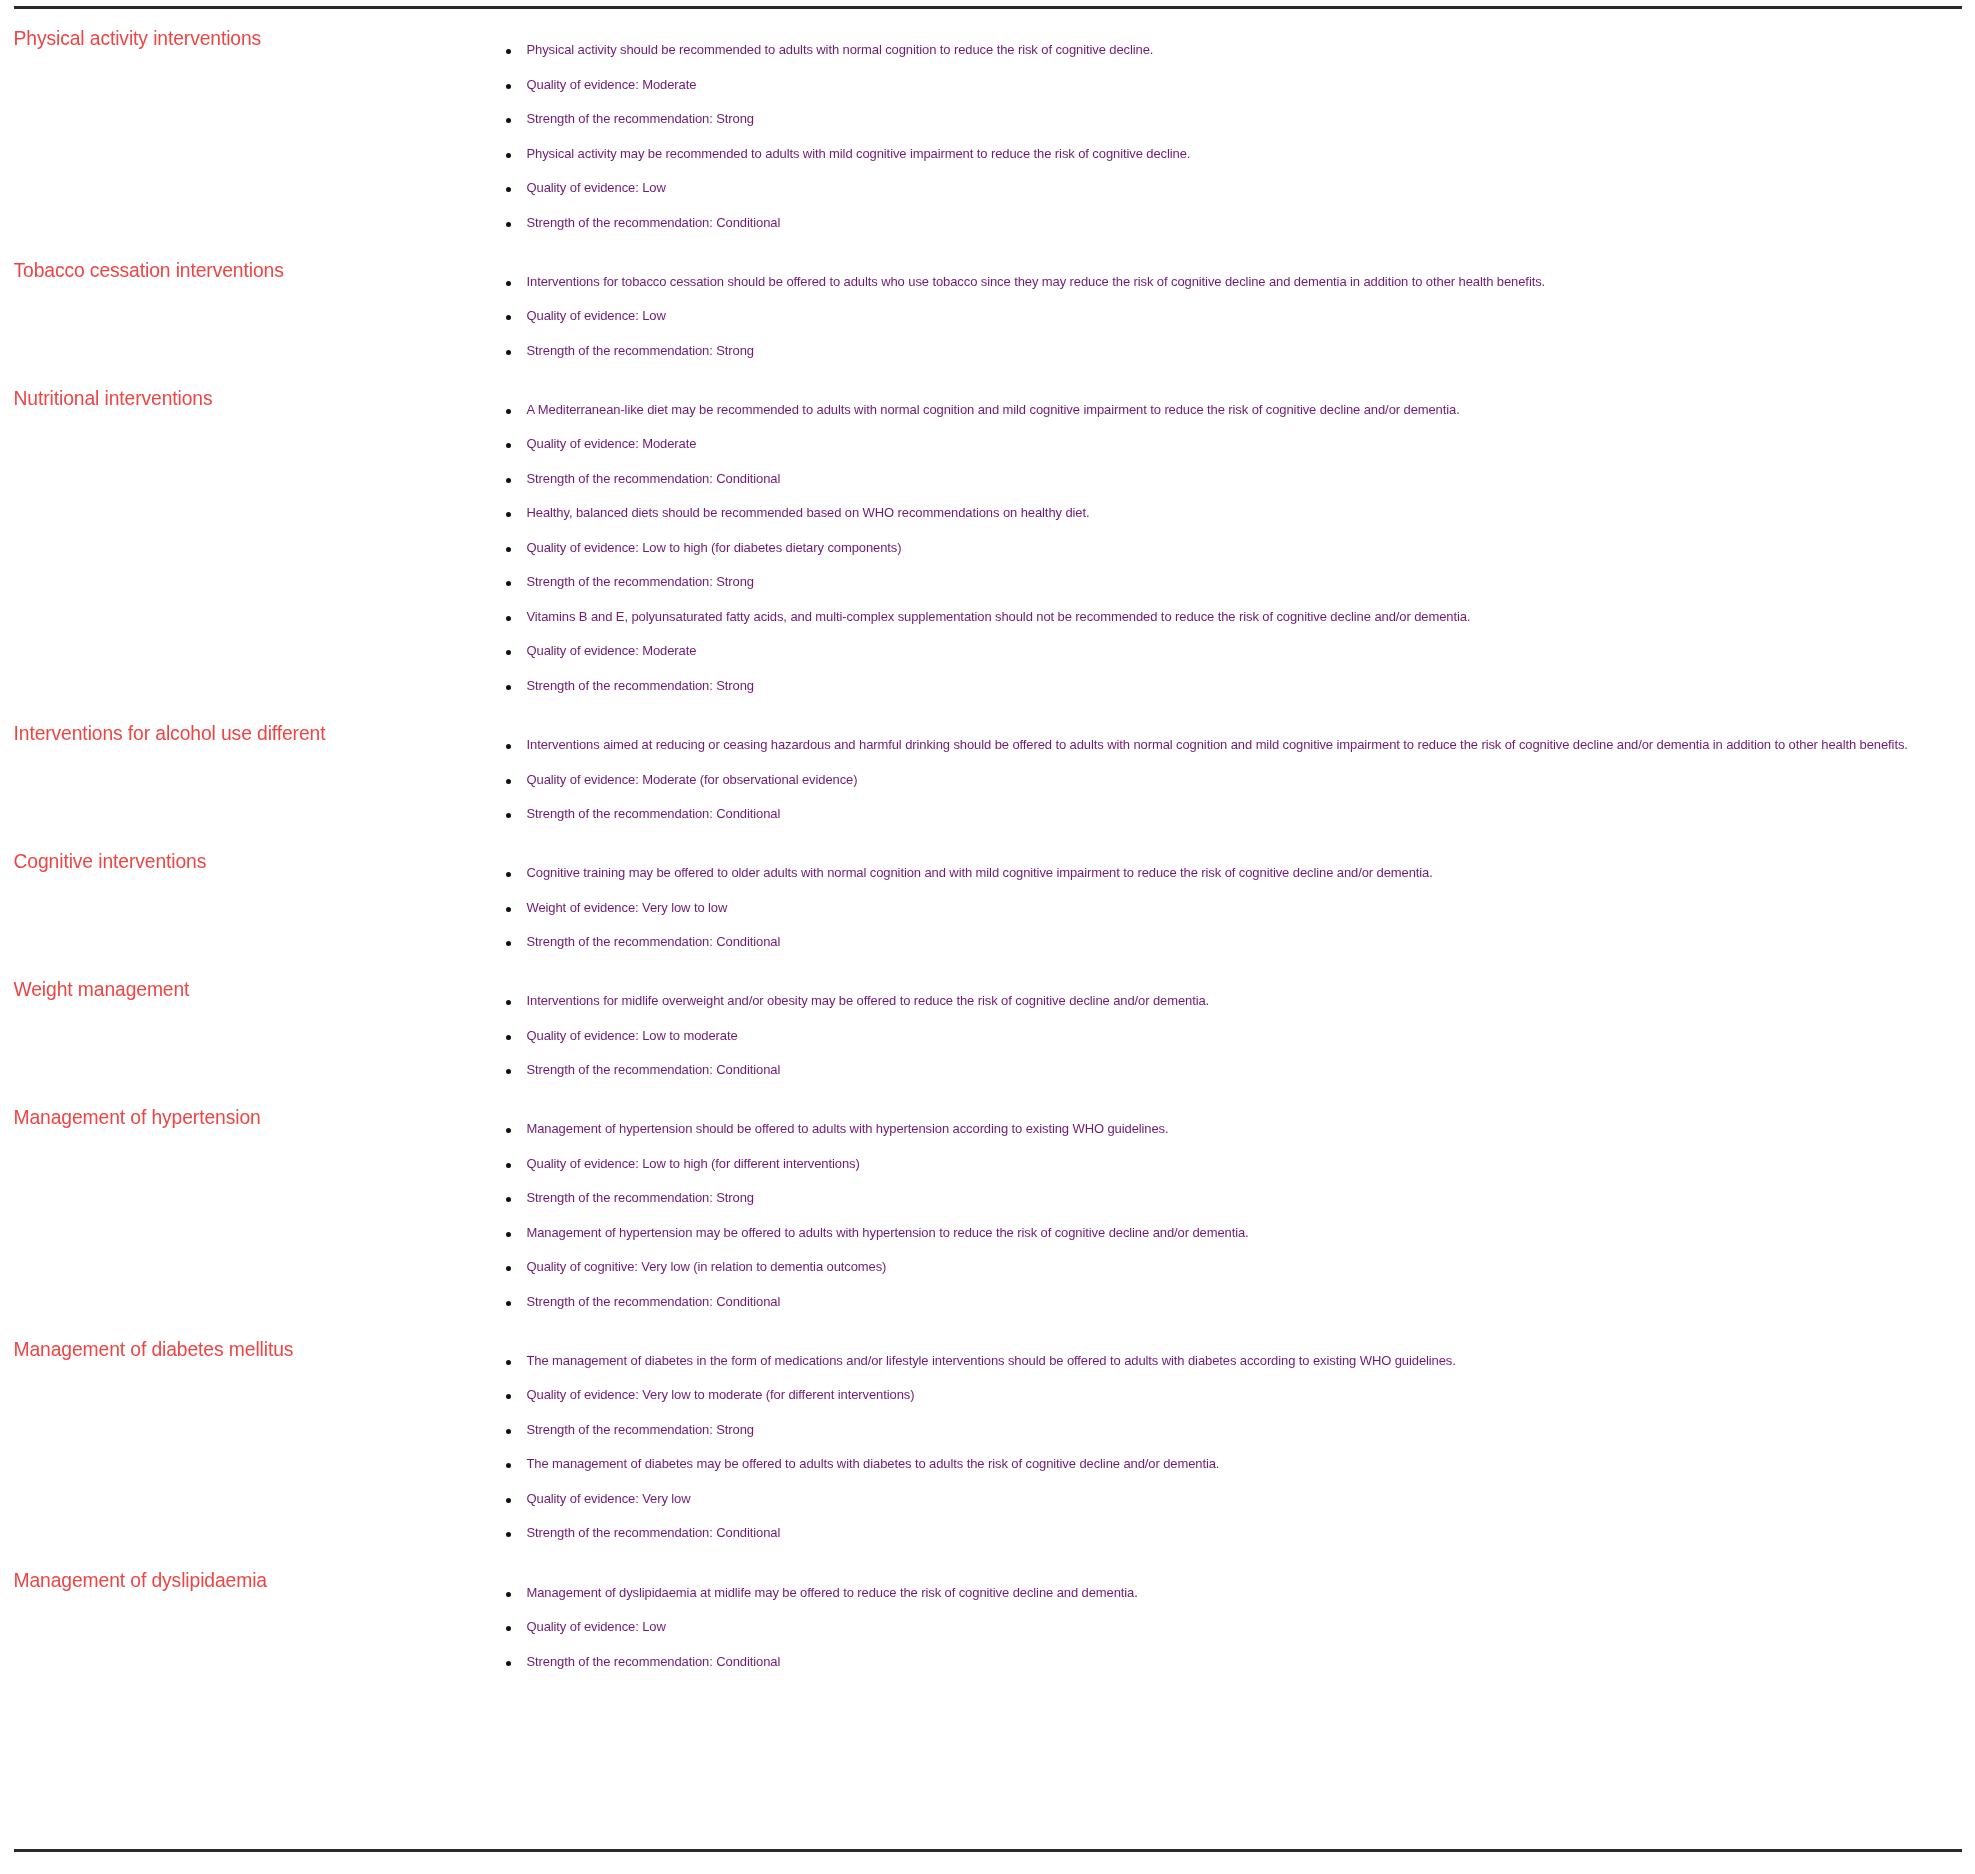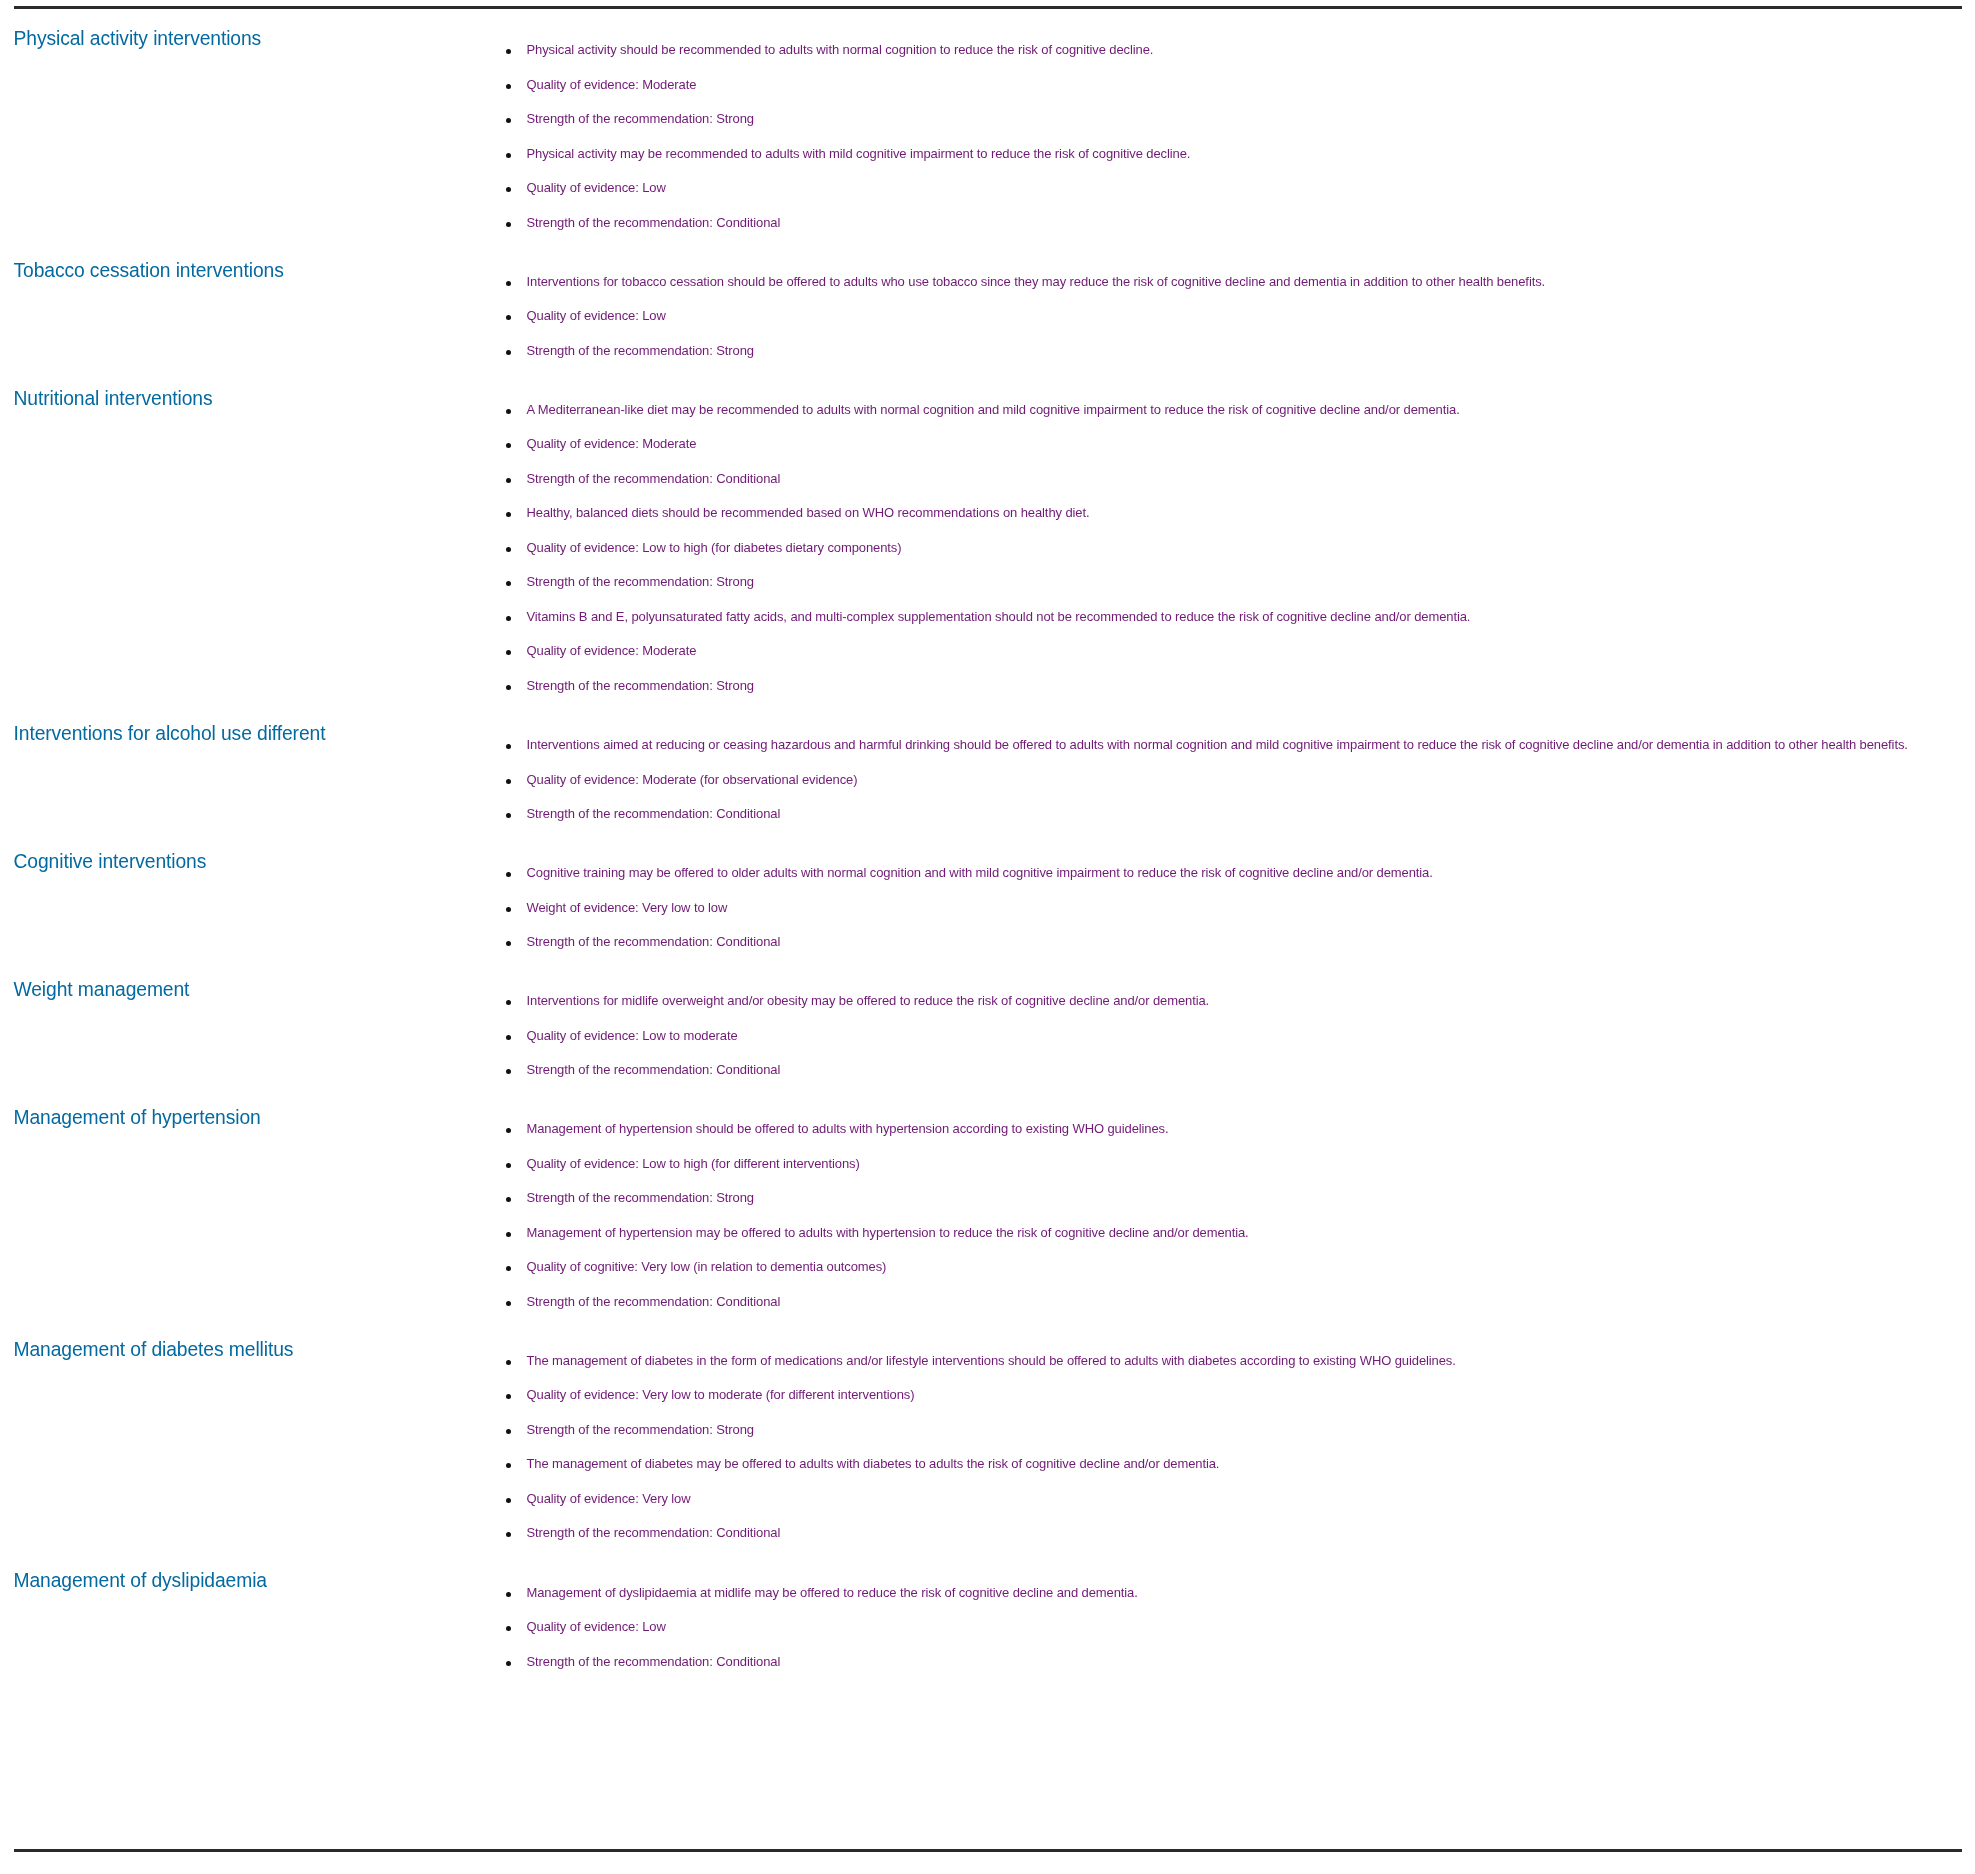--- a/index.html
+++ b/index.html
@@ -54,21 +54,21 @@
   }
   td.rec-col {
     width: 1471px;
   }
 
   .cat-label {
     font-size: 19.3px;
     line-height: 22.5px;
     font-weight: 400;
     letter-spacing: -0.1px;
-    color: #0369a1;
+    color: #ef4444;
     padding-top: 0.9px;
   }
 
   ul.bullets {
     list-style: none;
     margin: 0;
     padding: 0;
   }
   ul.bullets > li {
     position: relative;

